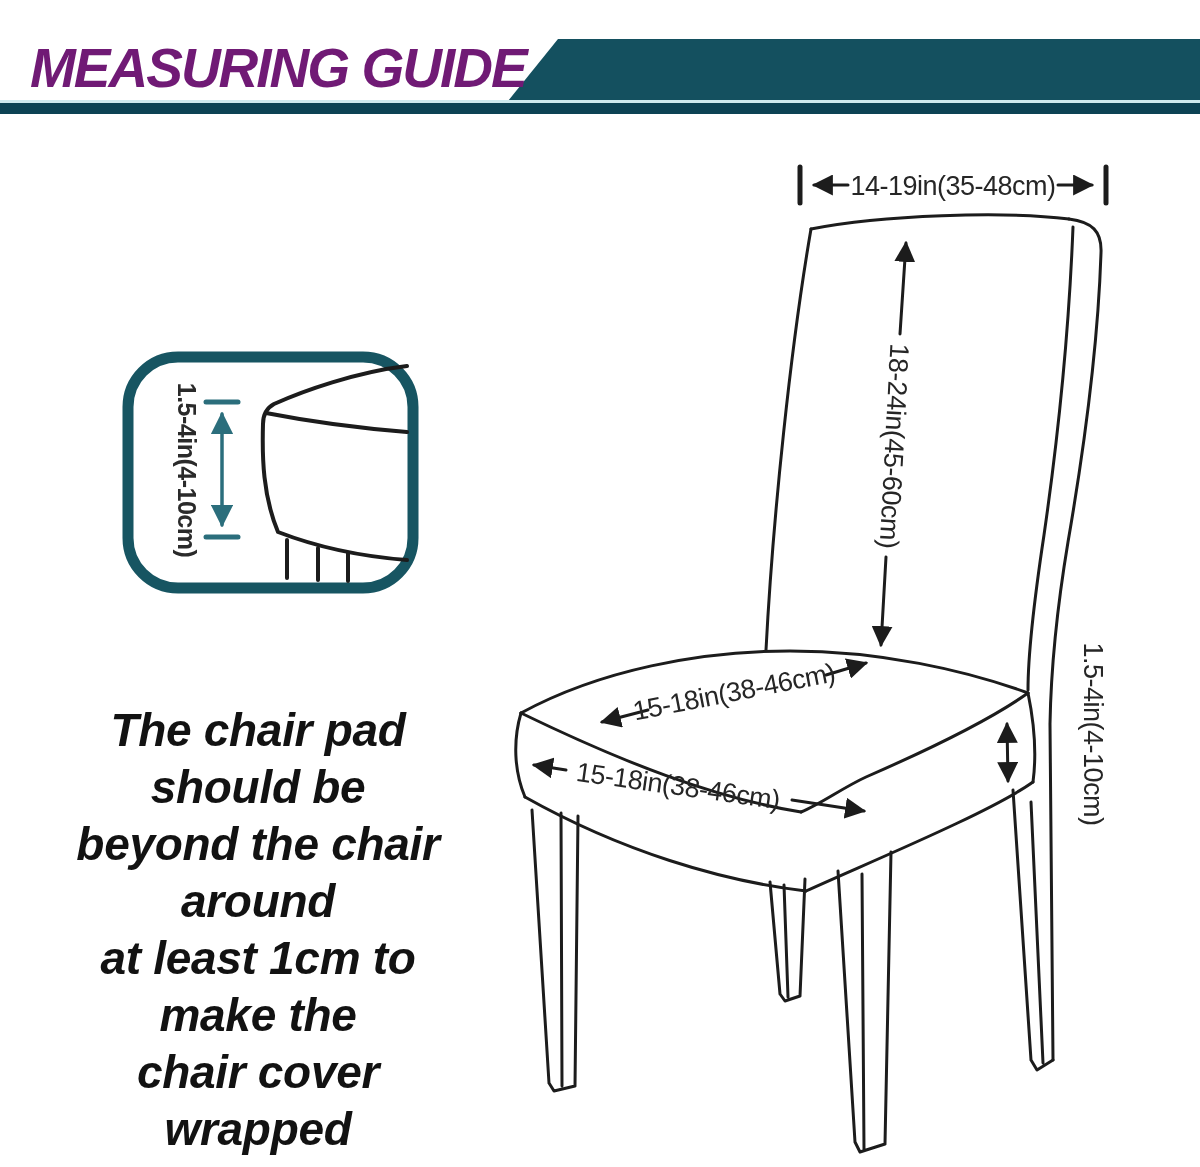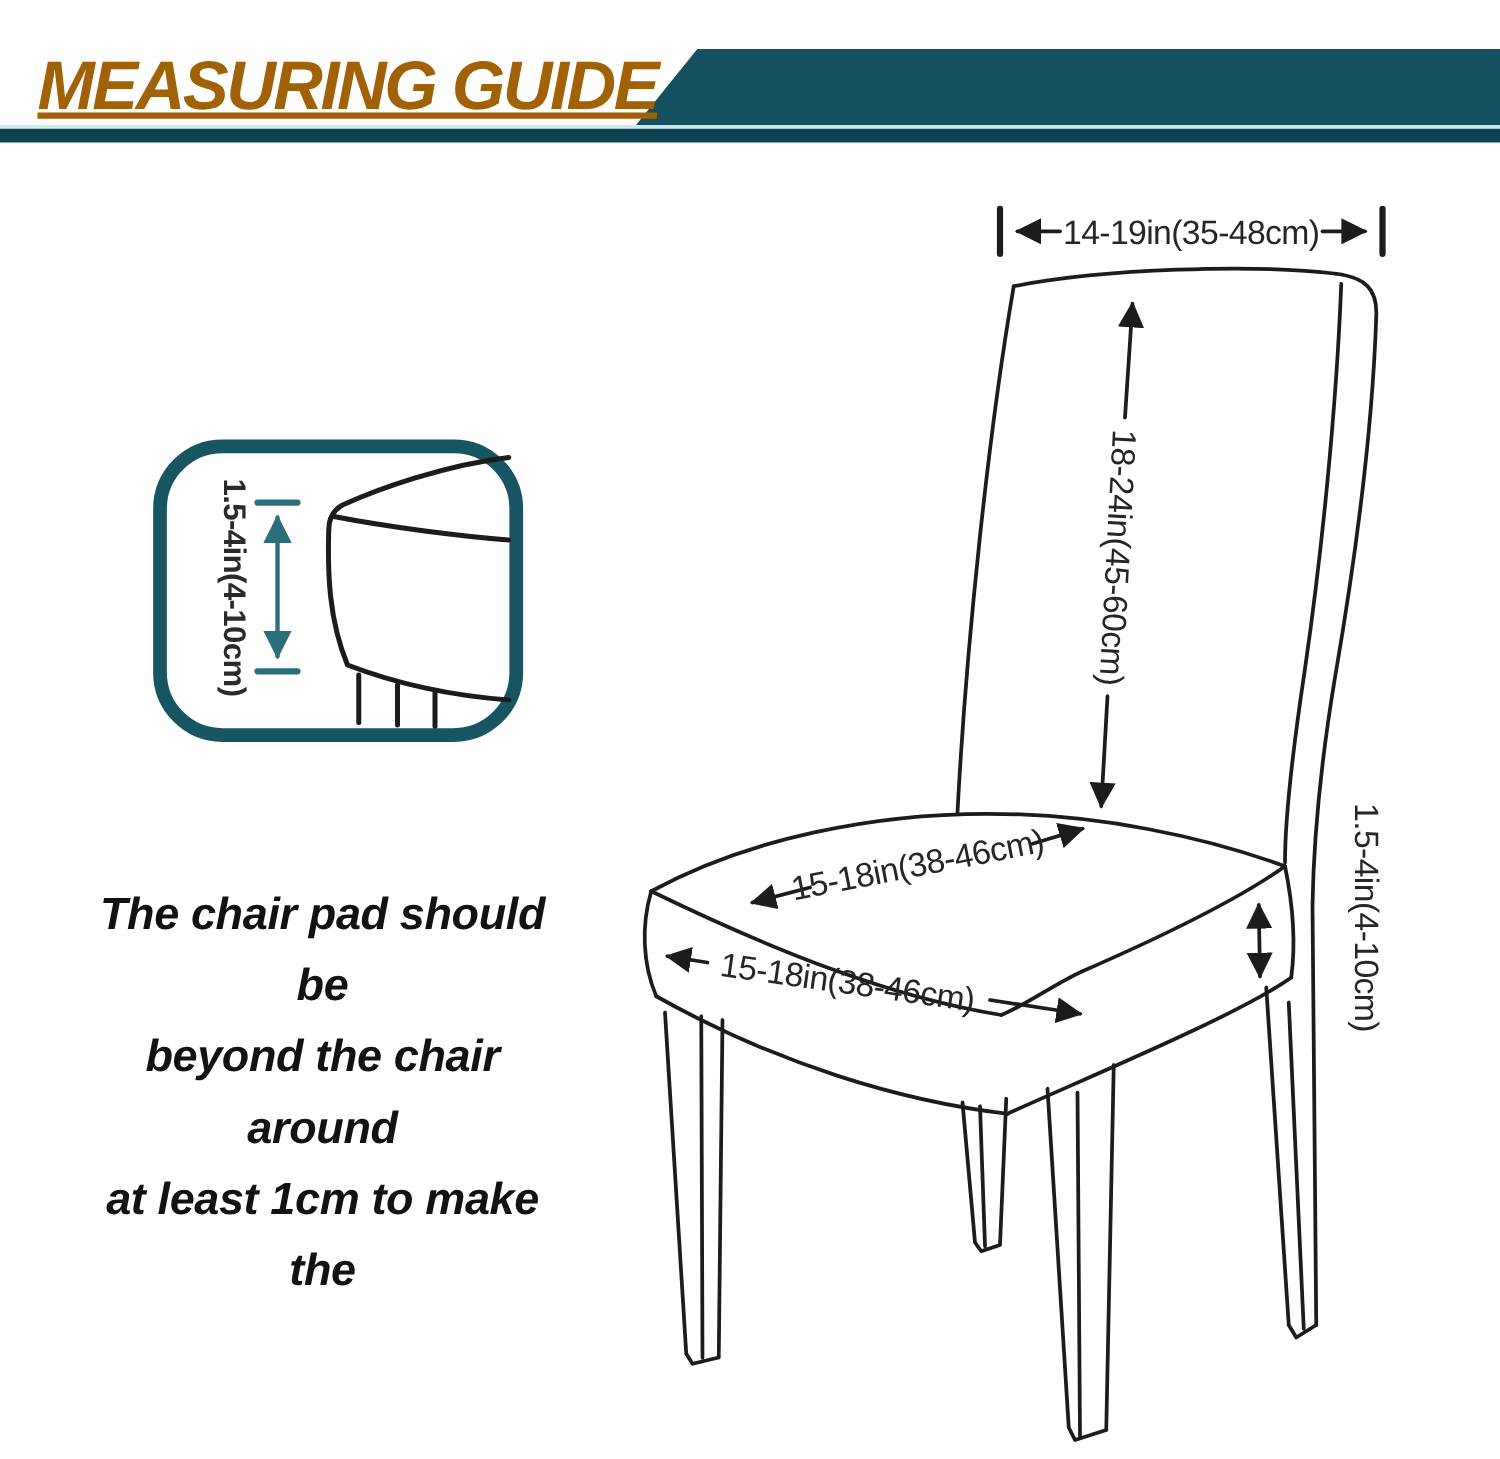--- a/index.html
+++ b/index.html
@@ -14,38 +14,38 @@
   }
   *{box-sizing:border-box;}
   html,body{margin:0;padding:0;}
   body{
     width:1200px;height:1167px;position:relative;background:#ffffff;
     font-family:"Liberation Sans", sans-serif;overflow:hidden;
   }
   .banner-title{
     position:absolute;left:30px;top:36px;
     font-size:55px;font-weight:bold;font-style:italic;
-    letter-spacing:-2px;color:#a16207;white-space:nowrap;text-decoration:underline;
+    letter-spacing:-2px;color:#701a75;white-space:nowrap;
   }
   .banner-shape{
     position:absolute;left:508px;top:39px;width:692px;height:62px;
     background:var(--teal);
     clip-path:polygon(50px 0, 100% 0, 100% 100%, 0 100%);
   }
   .banner-lightline{
     position:absolute;left:0;top:100px;width:1200px;height:3px;
     background:var(--teal-light);
   }
   .banner-bar{
     position:absolute;left:0;top:103px;width:1200px;height:11px;
     background:var(--teal-bar);
   }
   .note{
     position:absolute;left:57px;top:702px;width:402px;
-    font-size:36px;font-weight:bold;font-style:italic;
+    font-size:46px;font-weight:bold;font-style:italic;
     line-height:57px;letter-spacing:-0.3px;color:var(--text);
     text-align:center;
   }
   svg.diagram{position:absolute;left:0;top:0;}
   .draw{stroke:var(--ink);stroke-width:3;fill:none;stroke-linecap:round;stroke-linejoin:round;}
   .draw-thick{stroke:var(--ink);stroke-width:4;fill:none;stroke-linecap:round;stroke-linejoin:round;}
   .mline{stroke:var(--ink);stroke-width:3;fill:none;stroke-linecap:round;}
   .tick{stroke:var(--ink);stroke-width:5;fill:none;stroke-linecap:round;}
   .tealline{stroke:var(--teal-arrow);fill:none;stroke-linecap:round;}
   .mlabel{
@@ -62,20 +62,21 @@
 
 <div class="banner-shape"></div>
 <div class="banner-lightline"></div>
 <div class="banner-bar"></div>
 <div class="banner-title">MEASURING GUIDE</div>
 
 <div class="note">
   <div>The chair pad should be</div>
   <div>beyond the chair around</div>
   <div>at least 1cm to make the</div>
+  <div>chair cover wrapped</div>
 </div>
 
 <svg class="diagram" width="1200" height="1167" viewBox="0 0 1200 1167">
   <defs>
     <marker id="ah-dark" viewBox="0 0 10 10" refX="9" refY="5" markerWidth="7" markerHeight="7" orient="auto-start-reverse">
       <path d="M0,0 L10,5 L0,10 z" fill="#1c1c1c"></path>
     </marker>
     <marker id="ah-teal" viewBox="0 0 10 10" refX="9" refY="5" markerWidth="6.5" markerHeight="6.5" orient="auto-start-reverse">
       <path d="M0,0 L10,5 L0,10 z" fill="#2b6e7c"></path>
     </marker>

